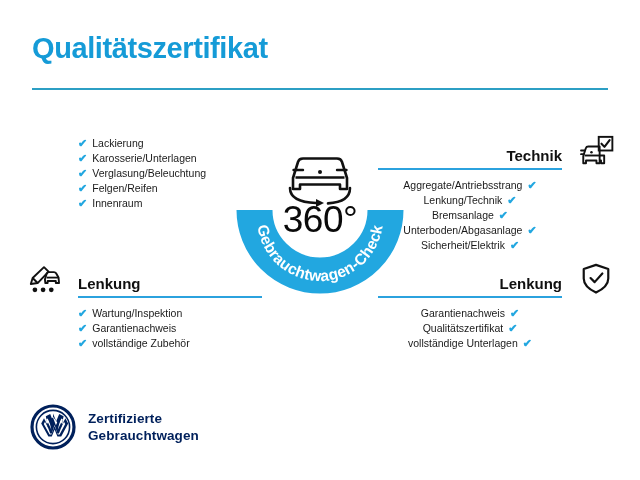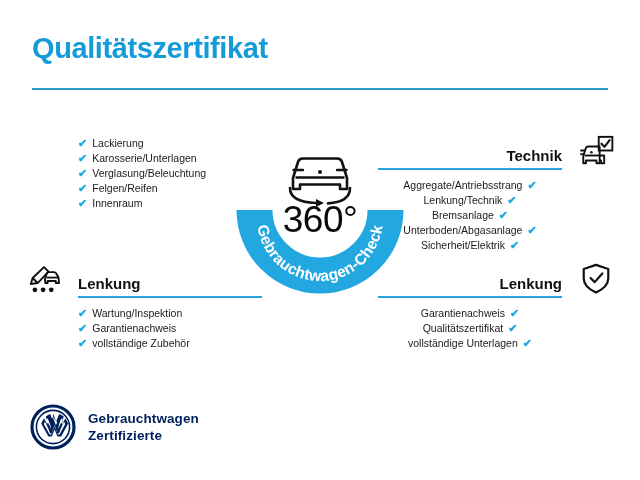--- a/index.html
+++ b/index.html
@@ -332,16 +332,16 @@
                L33.6 12.3 L31.6 21.5 L35.4 14.2
                L38.2 19.6 L31.2 32.6 L27.4 32.6 L24.6 25.6
                L21.8 32.6 L18.4 32.6 L11.2 19.6
                L14 14.2 L17.8 21.5 L15.8 12.3 L20.2 9.9
                L23 17.2 Z" fill="#00205B"></path>
       <path d="M23 12.8 L20.4 20.2 L17.6 14.4 L16.2 15.2 L18.4 24.4 L15.0 17.8 L13.8 20.0 L19.6 30.6 L21.4 30.6 L24.6 22.0 L27.8 30.6 L29.6 30.6 L35.2 20.0 L34.0 17.8 L30.6 24.4 L32.8 15.2 L31.4 14.4 L28.6 20.2 Z" fill="#ffffff"></path>
       <path d="M23 13.6 L25.9 21.3 L28.7 15.3 L30.2 16.1 L27.7 25.8 L31.2 18.6 L32.4 20.6 L28.9 29.4 L27.4 29.4 L24.6 21.0 L21.8 29.4 L20.2 29.4 L16.8 20.6 L18.0 18.6 L21.4 25.8 L19.0 16.1 L20.4 15.3 Z" fill="#00205B"></path>
     </svg>
   </div>
   <div class="footer-text">
+    <div>Zertifizierte</div>
     <div>Gebrauchtwagen</div>
-    <div>Zertifizierte</div>
   </div>
 </div>
 
 </body></html>

